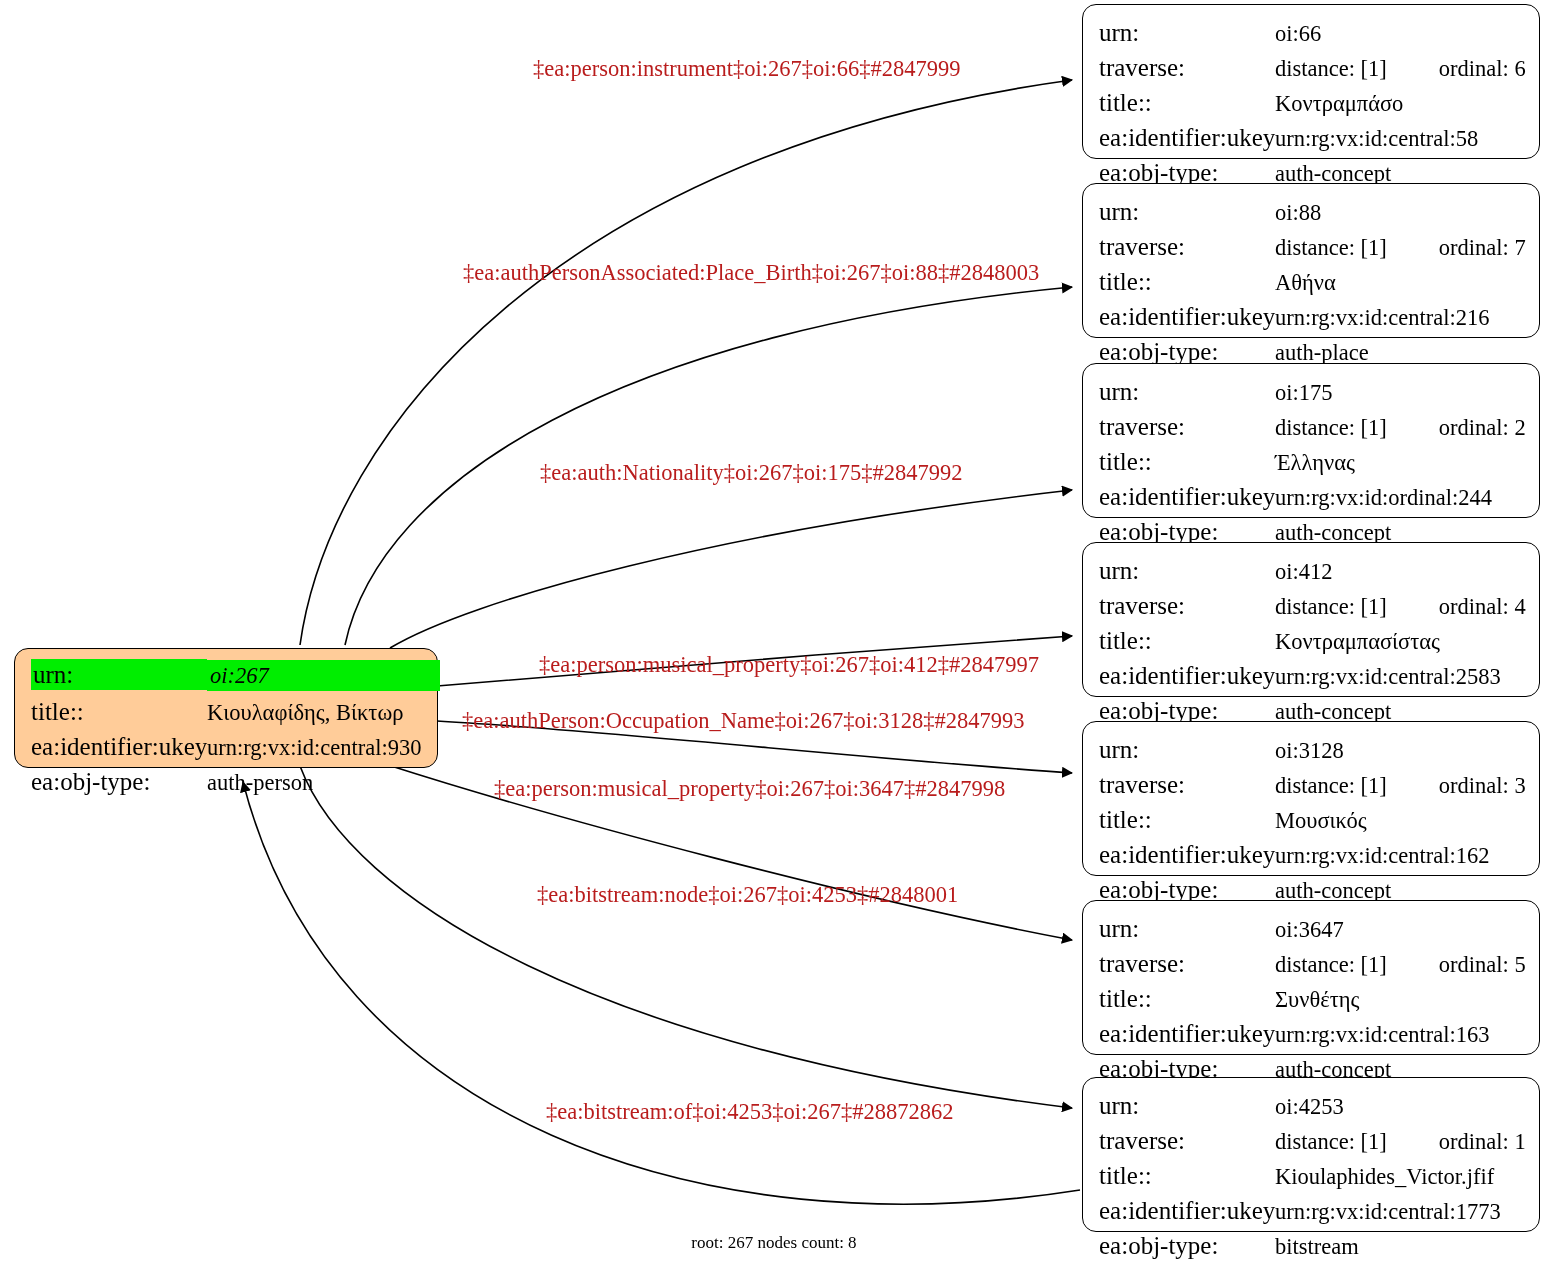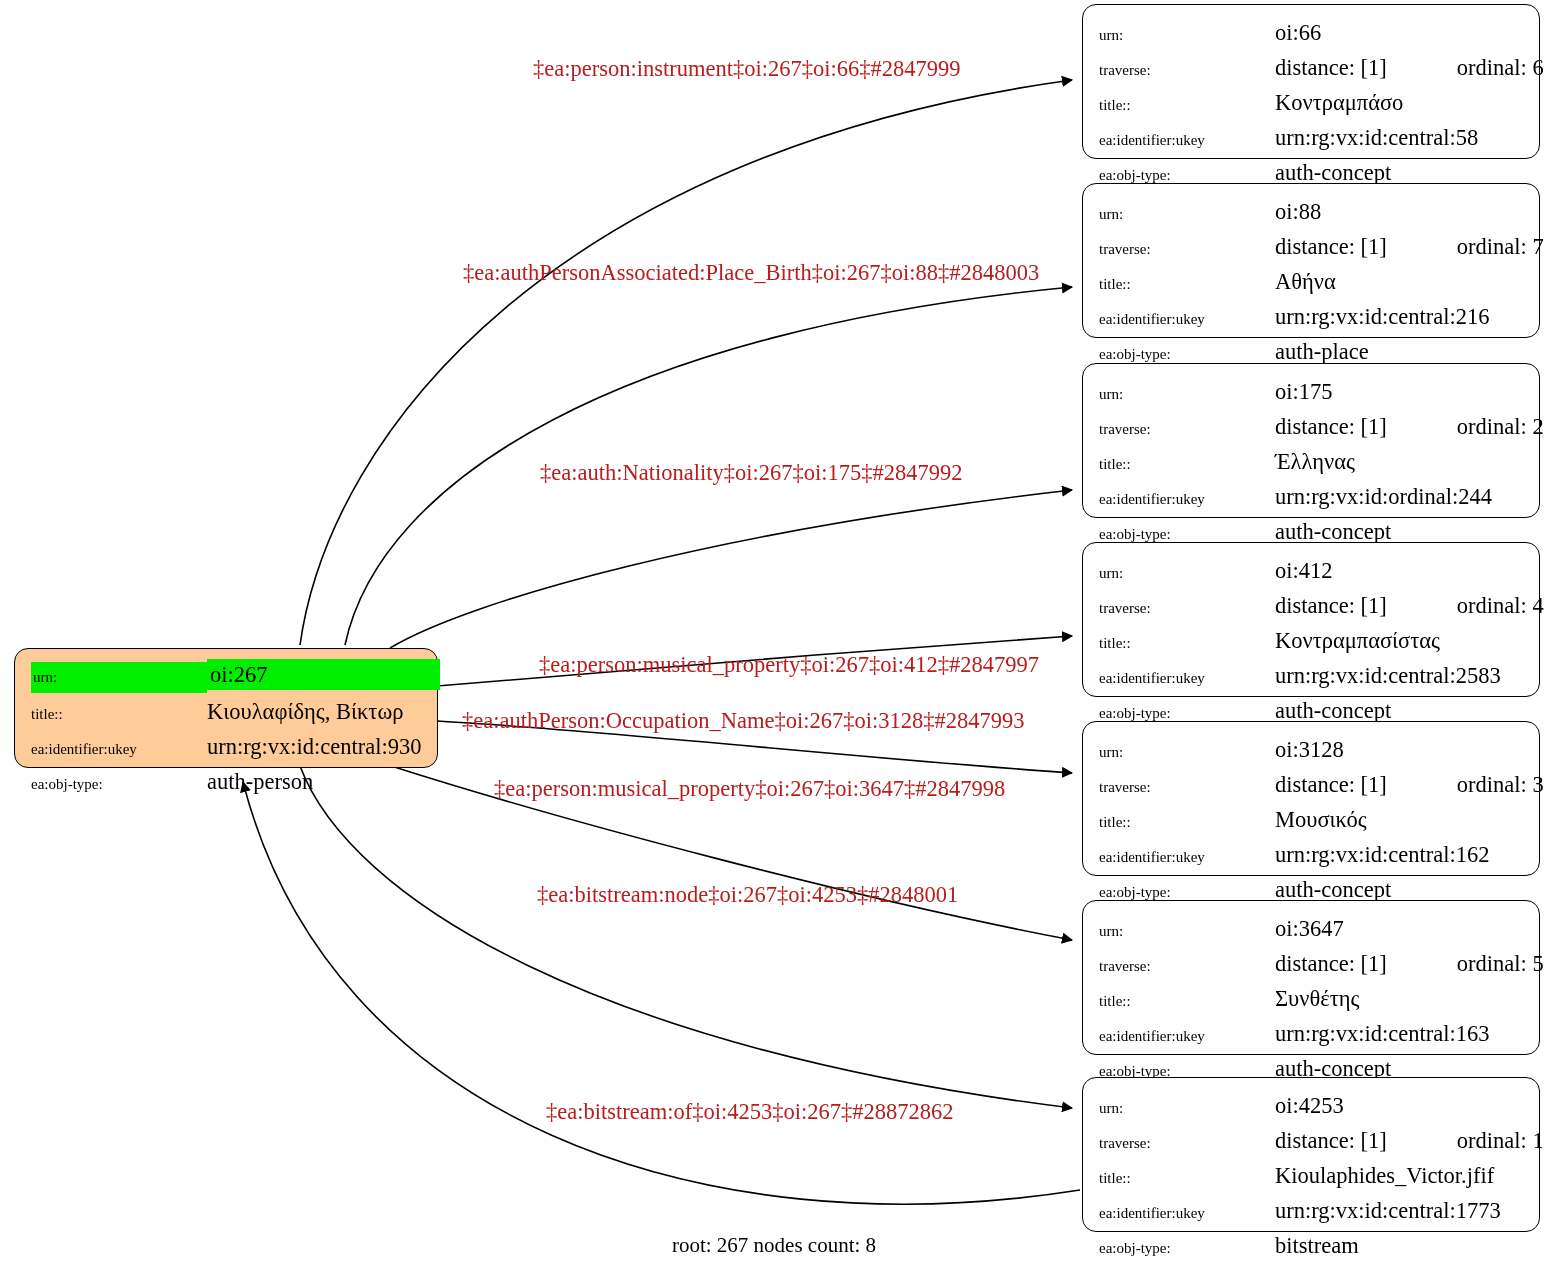--- a/index.html
+++ b/index.html
@@ -41,60 +41,60 @@
   .row {
     display: flex;
     align-items: baseline;
     height: 35px;
     line-height: 35px;
     white-space: nowrap;
   }
   .row .k {
     width: 176px;
     flex: 0 0 176px;
-    font-size: 15px;
+    font-size: 25px;
   }
   .row .v {
     font-size: 22.5px;
     flex: 1 1 auto;
   }
   .row .v .ord {
     display: inline-block;
-    margin-left: 70px;
+    margin-left: 52px;
   }
   
   .node.root .row.hl .k,
   .node.root .row.hl .v {
     background: #00ee00;
     height: 31px;
     line-height: 31px;
     display: inline-block;
   }
   .node.root .row.hl .k { width: 176px; padding-left: 2px; box-sizing: border-box; }
-  .node.root .row.hl .v { padding-left: 3px; padding-right: 0; min-width: 233px; box-sizing: border-box; }
+  .node.root .row.hl .v { padding-left: 3px; padding-right: 0; min-width: 233px; box-sizing: border-box; font-style: italic; }
   .node.root .row.hl { height: 35px; line-height: 35px; }
 
   
   .edge-label {
     position: absolute;
     font-size: 22.5px;
     line-height: 1;
     white-space: nowrap;
     z-index: 6;
     color: #b91c1c;
   }
 
   
   #caption {
     position: absolute;
     left: 0;
     width: 1548px;
     top: 1233px;
     text-align: center;
-    font-size: 21px;
+    font-size: 17px;
     white-space: nowrap;
   }
 </style>
 </head>
 <body>
 
 <svg id="graph-canvas" viewBox="0 0 1548 1268" xmlns="http://www.w3.org/2000/svg">
   <defs>
     <marker id="arrow" viewBox="0 0 10 10" refX="9" refY="5" markerWidth="7" markerHeight="7" orient="auto-start-reverse">
       <path d="M 0 0 L 10 5 L 0 10 z" fill="#000000"></path>

